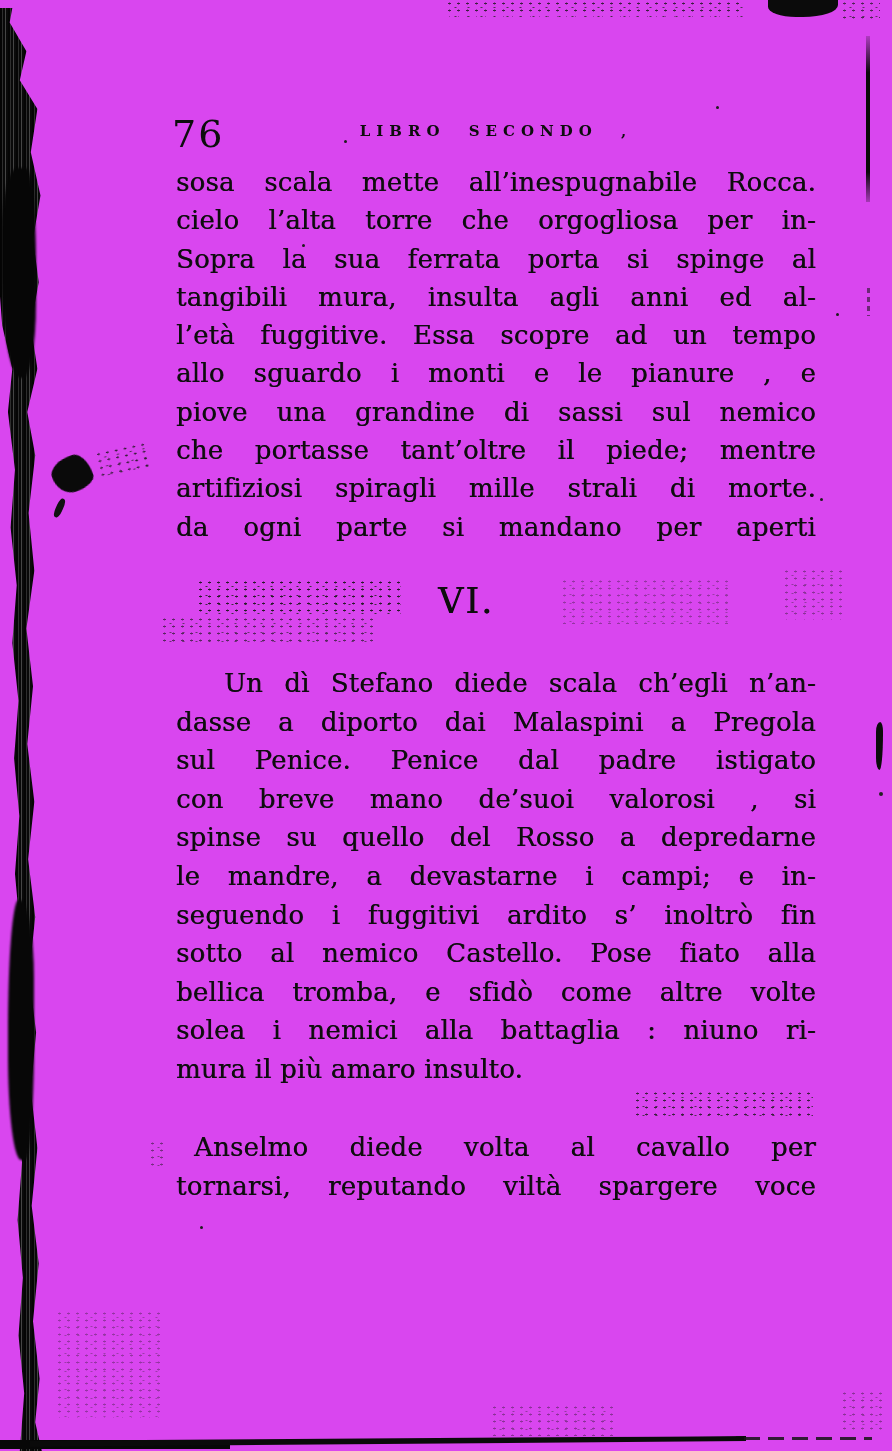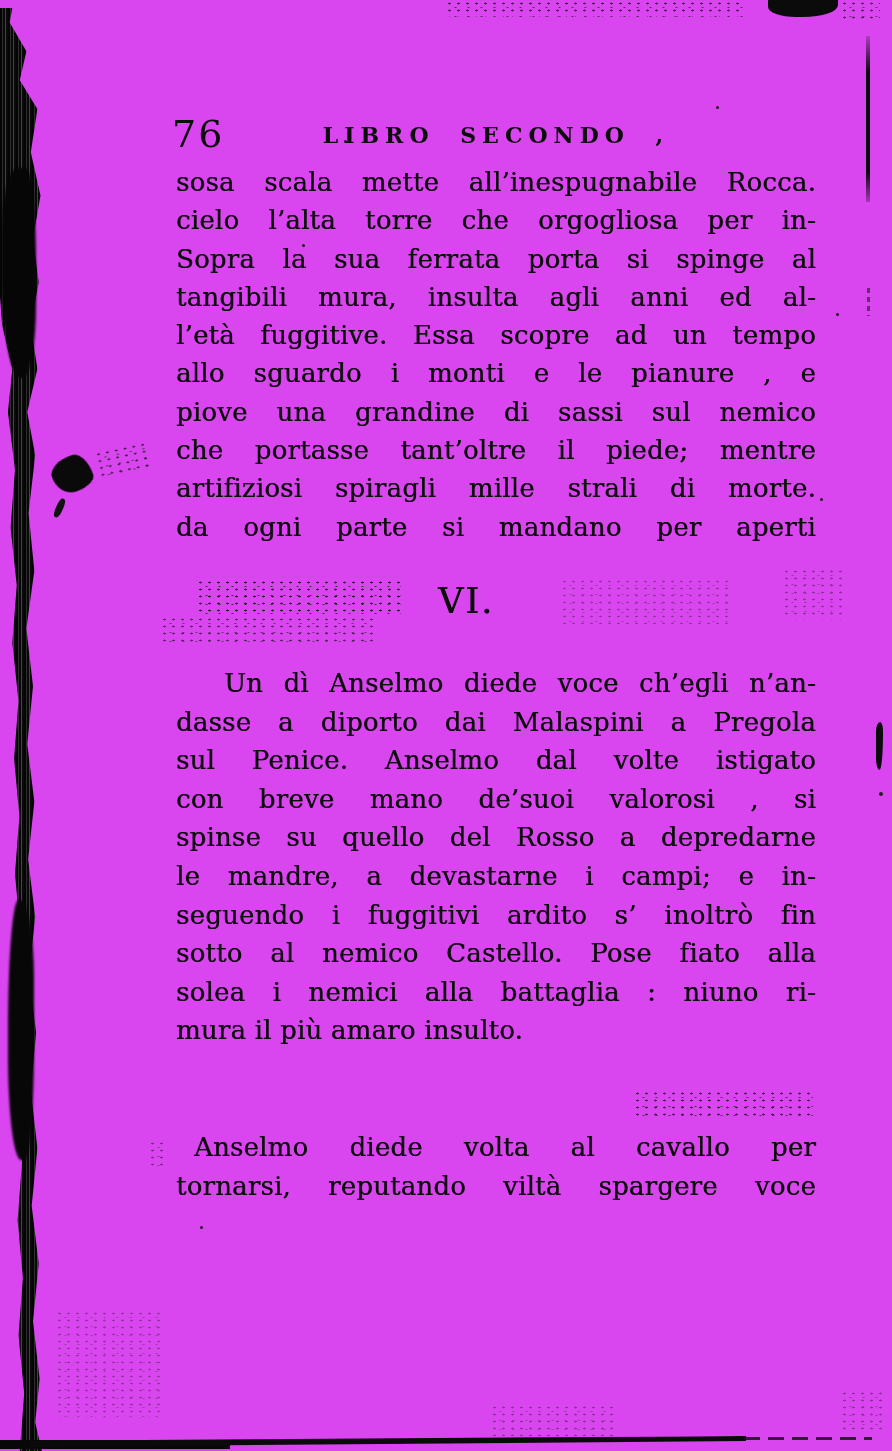--- a/index.html
+++ b/index.html
@@ -14,21 +14,21 @@
 
   
   .folio {
     position: absolute; left: 172px; top: 112px;
     font-size: 38px; letter-spacing: 2px;
     font-feature-settings: "onum" 1;
   }
   .running-header {
     position: absolute; left: 176px; top: 122px; width: 640px;
     text-align: center;
-    font-size: 22px; letter-spacing: 6px; word-spacing: 12px;
+    font-size: 15px; letter-spacing: 6px; word-spacing: 12px;
     font-weight: 700;
   }
   .para { position: absolute; left: 176px; width: 640px; }
   .p1 { top: 163px; }
   .p2 { top: 664px; }
   .p3 { top: 1128px; }
   .ln {
     font-size: 26px; line-height: 38.3px;
     letter-spacing: 0.2px;
     text-align: justify; text-align-last: justify;
@@ -191,28 +191,29 @@
     <div class="ln">allo sguardo i monti e le pianure , e</div>
     <div class="ln">piove una grandine di sassi sul nemico</div>
     <div class="ln">che portasse tant’oltre il piede; mentre</div>
     <div class="ln">artifiziosi spiragli mille strali di morte.</div>
     <div class="ln">da ogni parte si mandano per aperti</div>
   </div>
 
   <div class="section-heading">VI.</div>
 
   <div class="para p2">
-    <div class="ln ind1">Un dì Anselmo diede voce ch’egli n’an-</div>
+    <div class="ln ind1">Un dì Stefano diede scala ch’egli n’an-</div>
     <div class="ln">dasse a diporto dai Malaspini a Pregola</div>
-    <div class="ln">sul Penice. Anselmo dal volte istigato</div>
+    <div class="ln">sul Penice. Penice dal padre istigato</div>
     <div class="ln">con breve mano de’suoi valorosi , si</div>
     <div class="ln">spinse su quello del Rosso a depredarne</div>
     <div class="ln">le mandre, a devastarne i campi; e in-</div>
     <div class="ln">seguendo i fuggitivi ardito s’ inoltrò fin</div>
     <div class="ln">sotto al nemico Castello. Pose fiato alla</div>
+    <div class="ln">bellica tromba, e sfidò come altre volte</div>
     <div class="ln">solea i nemici alla battaglia : niuno ri-</div>
     <div class="ln lastline">mura il più amaro insulto.</div>
   </div>
 
   <div class="para p3">
     <div class="ln ind2">Anselmo diede volta al cavallo per</div>
     <div class="ln">tornarsi, reputando viltà spargere voce</div>
   </div>
 
 </div>

